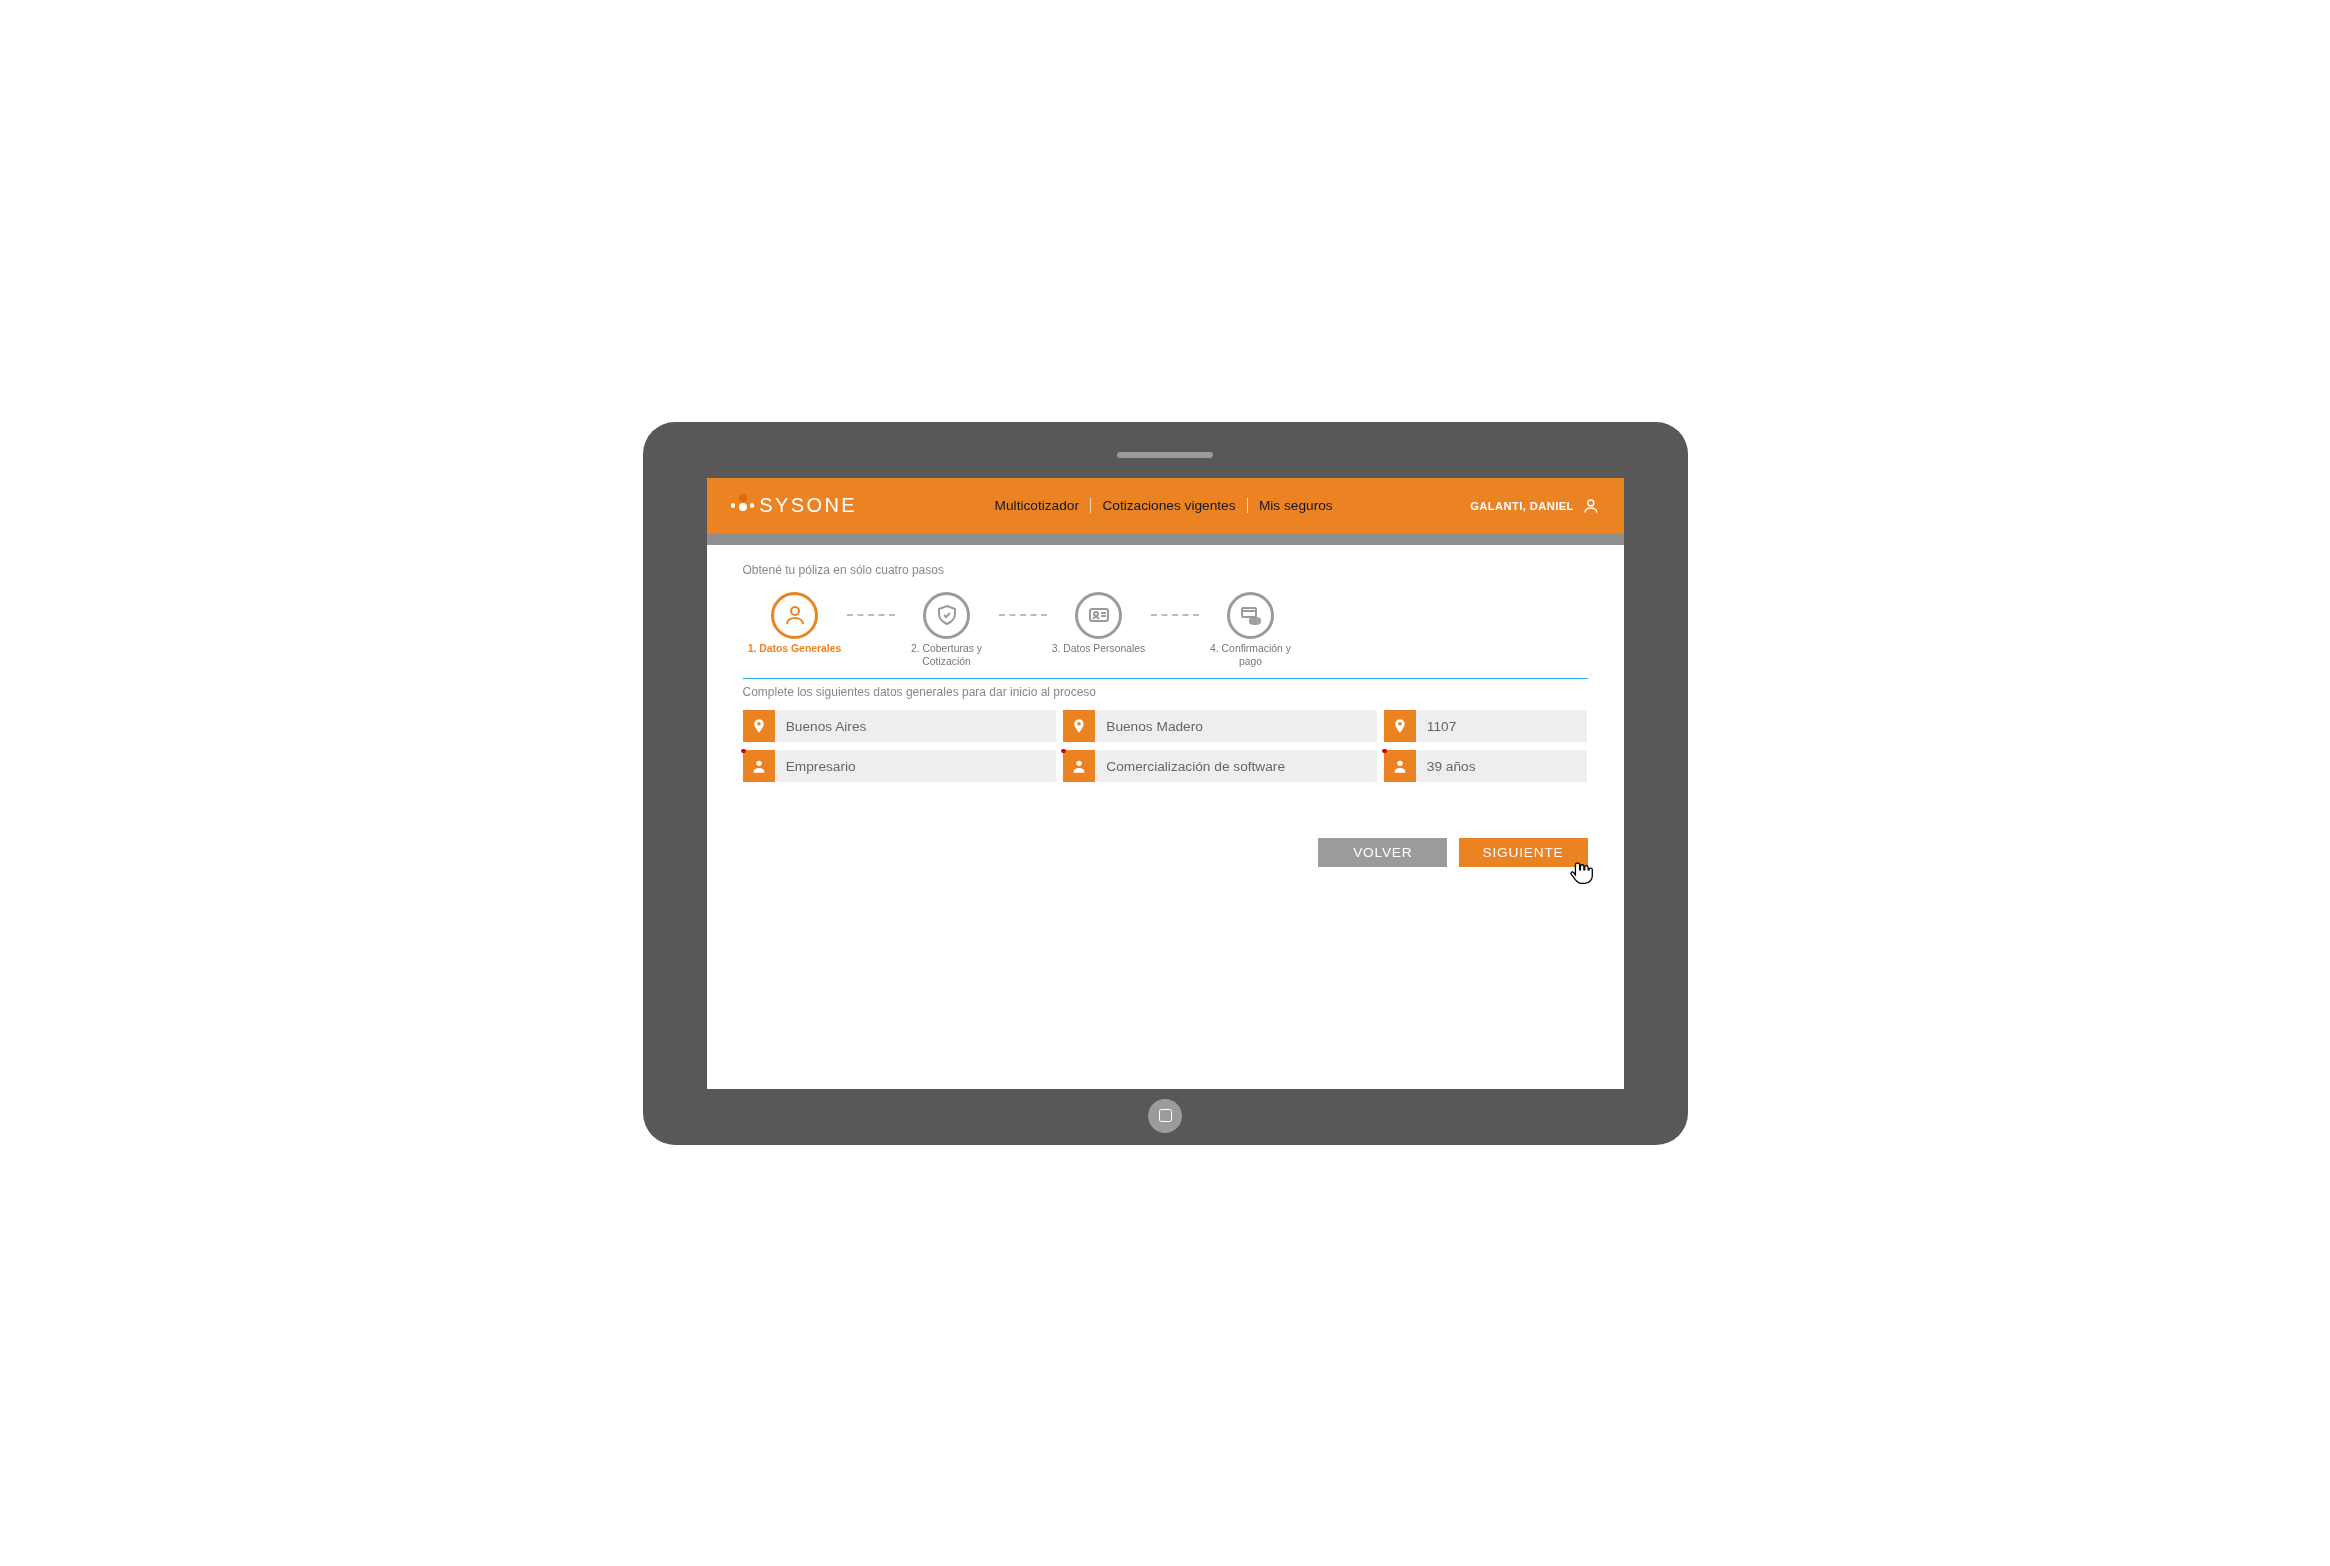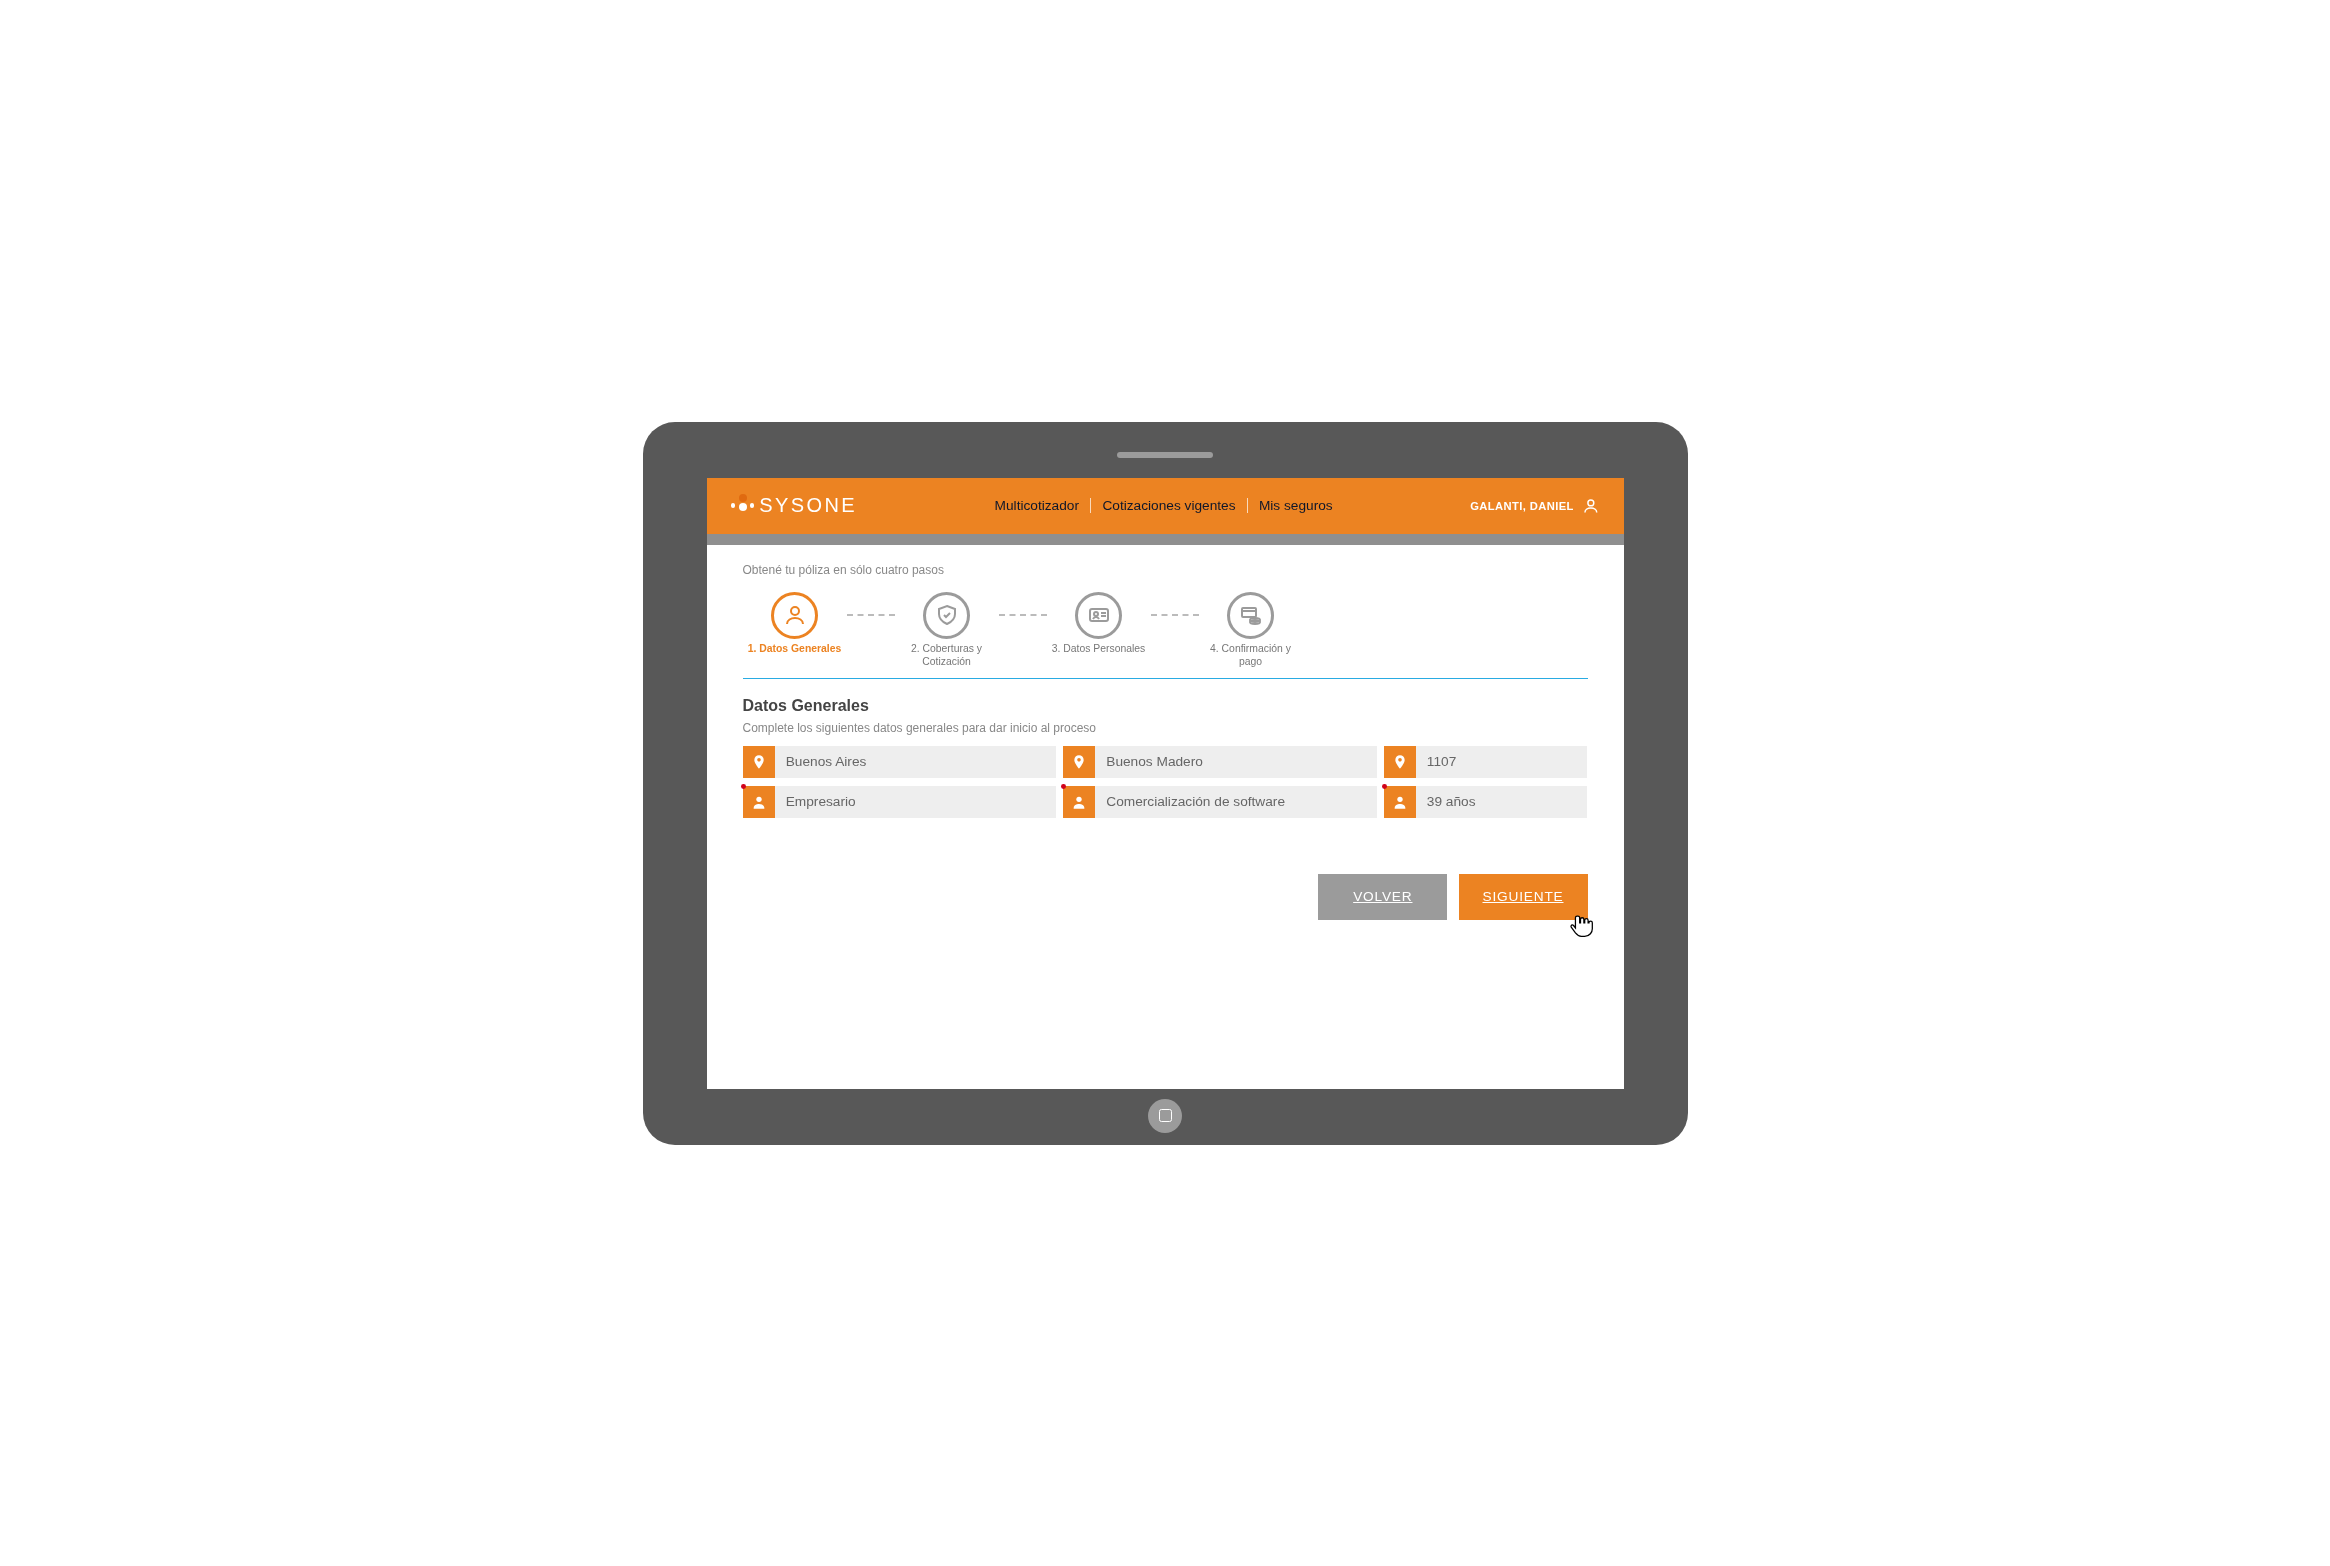--- a/index.html
+++ b/index.html
@@ -128,24 +128,24 @@
     display:flex; align-items:center;
     padding:0 11.2px; font-size:13.7px;
   }
   .field.required::before {
     content:""; position:absolute; width:4.8px;height:4.8px;border-radius:50%;
     background:#d0021b; top:-1.6px; left:-1.6px;
   }
   
   .actions { display:flex; justify-content:flex-end; gap:11.2px; margin-top:56px; position:relative;}
   .btn {
-    width:129px; height:46px;
+    width:129px; height:29px;
     display:flex; align-items:center; justify-content:center;
     font-size:13.7px; letter-spacing:0.8px; color:#fff;
-    cursor:pointer; border:none;text-decoration:underline;
+    cursor:pointer; border:none;
   }
   .btn.secondary { background:#9b9b9b;}
   .btn.primary { background:#ec8322;}
   .cursor-hand {
     position:absolute; right:-6.4px; bottom:-17.7px;
     width:27px; height:27px;
   }
 </style>
 </head>
 <body>
@@ -229,21 +229,20 @@
               <rect x="3" y="5" width="14" height="9" rx="1"></rect>
                 <path d="M3 8h14"></path>
               <ellipse cx="16" cy="17" rx="5" ry="2"></ellipse>
                 <ellipse cx="16" cy="19" rx="5" ry="2"></ellipse>
             </svg>
           </div>
           <div class="step-label">4. Confirmación y pago</div>
         </div>
       </div>
 
-      <h2 class="section-title">Datos Generales</h2>
       <p class="section-sub">Complete los siguientes datos generales para dar inicio al proceso</p>
 
       <div class="fields-grid">
 
         <div class="field">
           <div class="icon-box">
             <svg width="16" height="16" viewBox="0 0 24 24" fill="#fff">
                 <path d="M12 2C8 2 5 5 5 9c0 5 7 13 7 13s7-8 7-13c0-4-3-7-7-7zm0 9.5A2.5 2.5 0 1112 6a2.5 2.5 0 010 5.5z"></path>
               </svg>
           </div>

